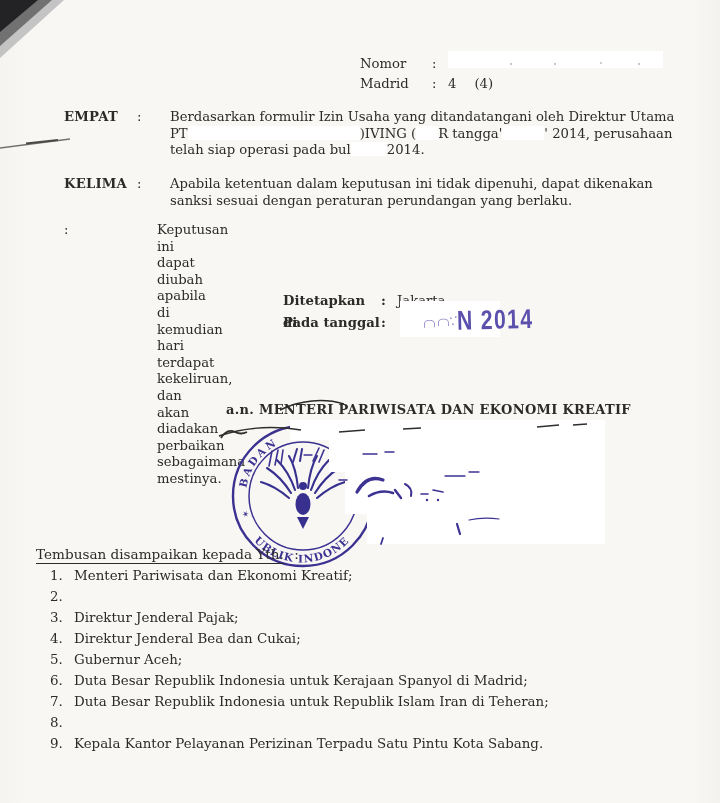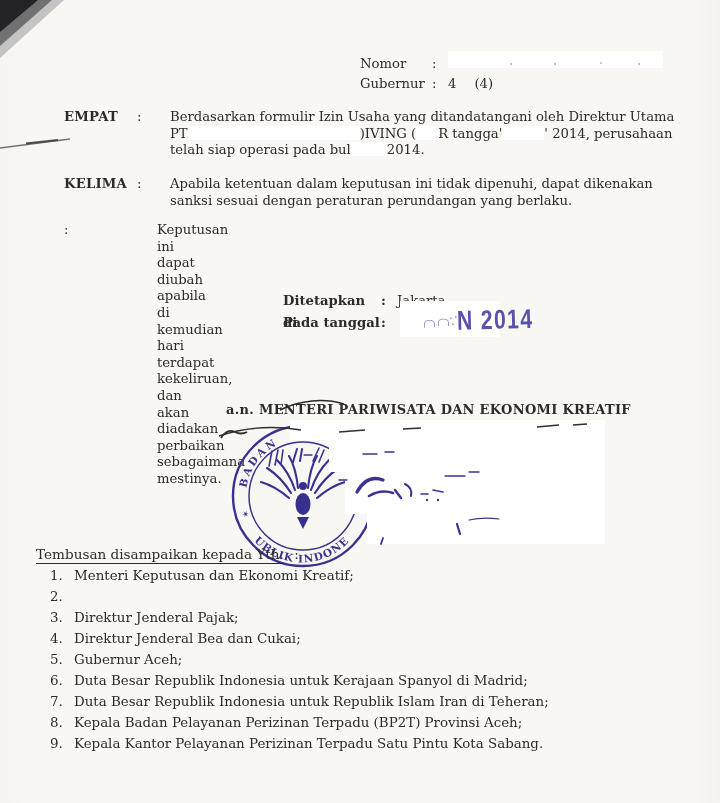--- a/index.html
+++ b/index.html
@@ -69,21 +69,21 @@
 
   <div class="header">
     <div class="hrow">
       <span class="hlabel">Nomor</span>
       <span class="hsep">:</span>
       <span class="redact-box">
           <i class="specks"></i>
         </span>
     </div>
     <div class="hrow">
-      <span class="hlabel">Gubernur</span>
+      <span class="hlabel">Madrid</span>
       <span class="hsep">:</span>
       <span class="hval">4</span>
       <span class="hval2">(4)</span>
     </div>
   </div>
 
   <div class="clause" style="top:109px">
     <span class="clabel">EMPAT</span>
     <span class="csep">:</span>
     <div class="ctext">
@@ -218,21 +218,21 @@
 
   <div class="tembusan-heading">
     <span class="tb-underline">Tembusan disampaikan kepada Yth.</span>
     <span class="tb-colon">:</span>
   </div>
 
   <div class="tb-list">
 
       <div class="tb-item">
         <span class="tb-num">1.</span>
-        <span class="tb-text">Menteri Keputusan dan Ekonomi Kreatif;</span>
+        <span class="tb-text">Menteri Pariwisata dan Ekonomi Kreatif;</span>
       </div>
 
       <div class="tb-item">
         <span class="tb-num">2.</span>
       </div>
 
       <div class="tb-item">
         <span class="tb-num">3.</span>
         <span class="tb-text">Direktur Jenderal Pajak;</span>
       </div>
@@ -252,21 +252,20 @@
         <span class="tb-text">Duta Besar Republik Indonesia untuk Kerajaan Spanyol di Madrid;</span>
       </div>
 
       <div class="tb-item">
         <span class="tb-num">7.</span>
         <span class="tb-text">Duta Besar Republik Indonesia untuk Republik Islam Iran di Teheran;</span>
       </div>
 
       <div class="tb-item">
         <span class="tb-num">8.</span>
-        <span class="tb-text">Kepala Badan Pelayanan Perizinan Terpadu (BP2T) Provinsi Aceh;</span>
       </div>
 
       <div class="tb-item">
         <span class="tb-num">9.</span>
         <span class="tb-text">Kepala Kantor Pelayanan Perizinan Terpadu Satu Pintu Kota Sabang.</span>
       </div>
     </div>
 
 </div>
 

